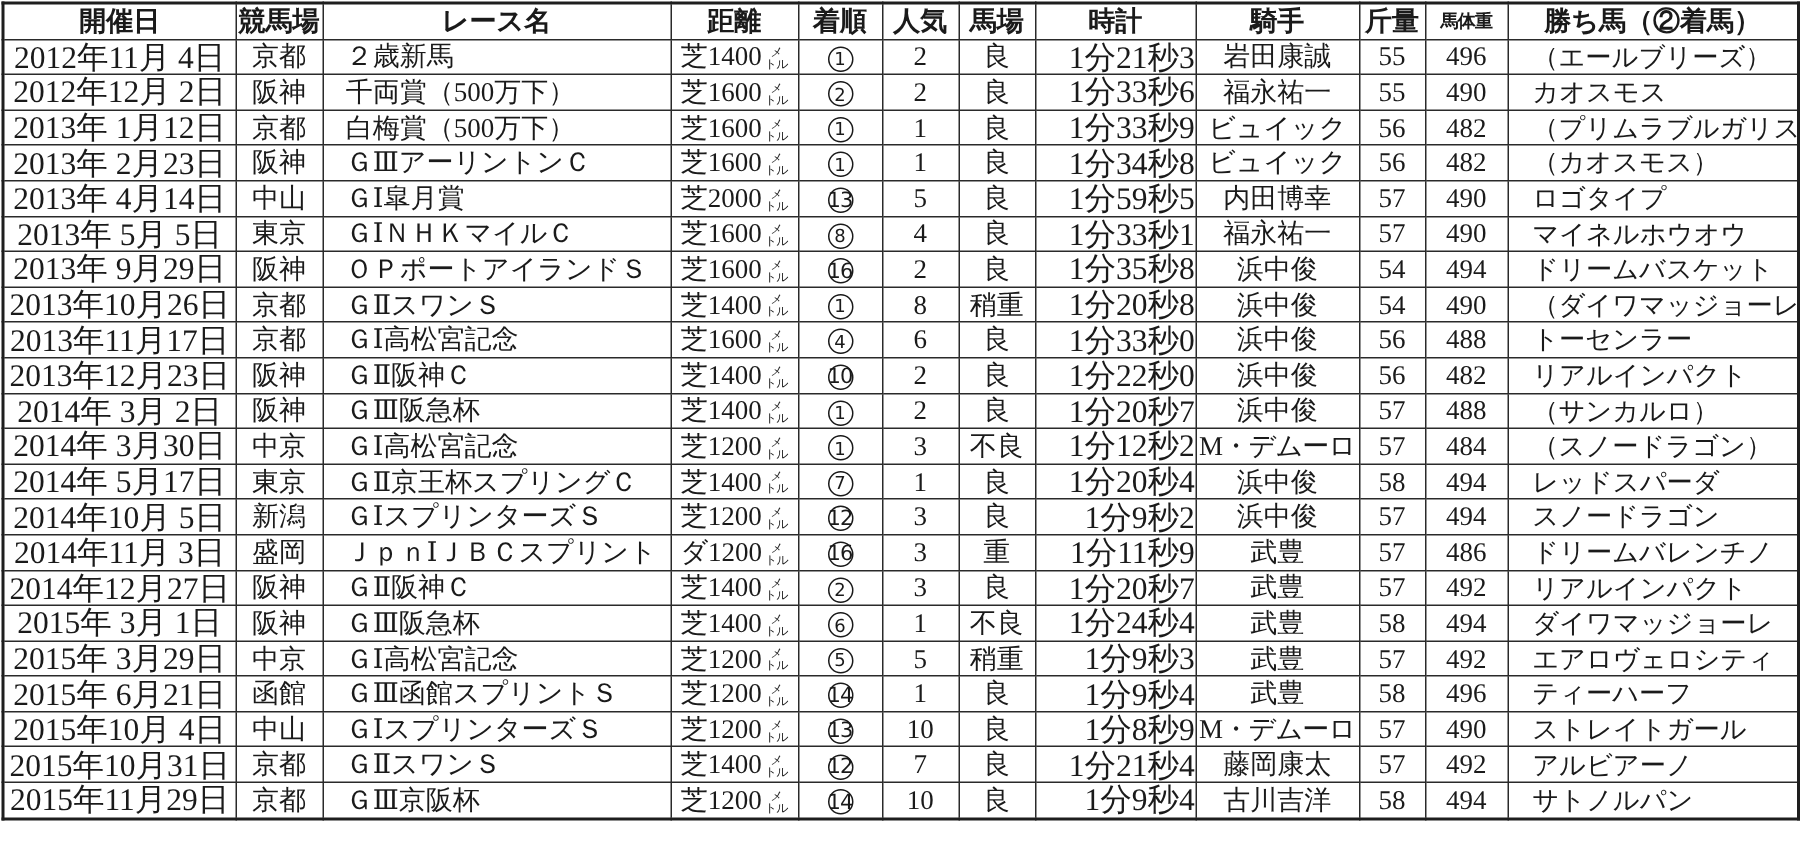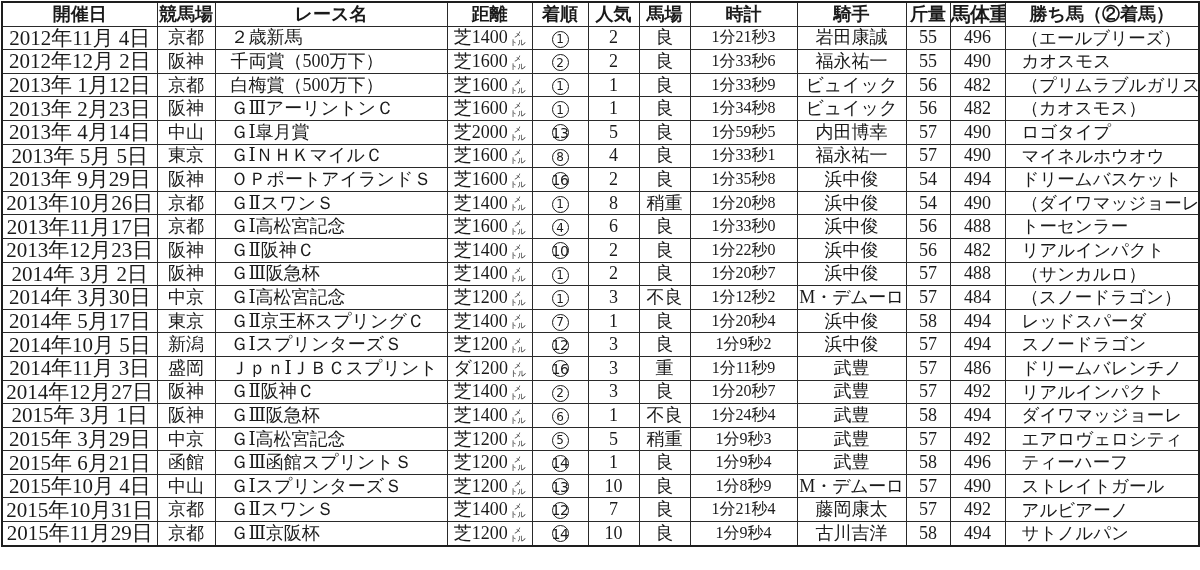--- a/index.html
+++ b/index.html
@@ -16,38 +16,38 @@
   }
   th,td{
     border:1.5px solid #2a2a2a;
     height:22.6px;
     padding:0;
     font-size:18px;line-height:1.05;
     white-space:nowrap;overflow:hidden;
     text-align:center;vertical-align:middle;
   }
   th{font-weight:bold;font-size:18px;}
-  th.small{font-size:20px;letter-spacing:-0.5px;margin-top:16px;}
+  th.small{font-size:12px;letter-spacing:-0.5px;margin-top:16px;}
   td.cell-race{text-align:left;padding-left:15px;}
   td.cell-winner{text-align:left;padding-left:16px;font-size:17.5px;}
   .unit{
     display:inline-flex;flex-direction:column;
     font-size:8px;line-height:1;vertical-align:middle;
     margin-left:2px;letter-spacing:-0.5px;
   }
   .circle{
     display:inline-flex;align-items:center;justify-content:center;
     width:17px;height:17px;box-sizing:border-box;
     border:1.3px solid #1a1a1a;border-radius:50%;
     font-size:12px;line-height:1;
     font-family:"DejaVu Sans","Liberation Sans",sans-serif;
   }
   .circle.two{font-size:14px;letter-spacing:-0.5px;}
   td .condensed{font-size:18px;letter-spacing:-0.5px;}
-  td.cell-time{font-size:16px;}
+  td.cell-time{font-size:21px;text-align:right;}
   td.cell-date{font-size:21px;}
 </style>
 </head>
 <body>
 
 <div class="page">
   <table class="results">
     <colgroup>
       <col style="width:155px">
         <col style="width:58px">

